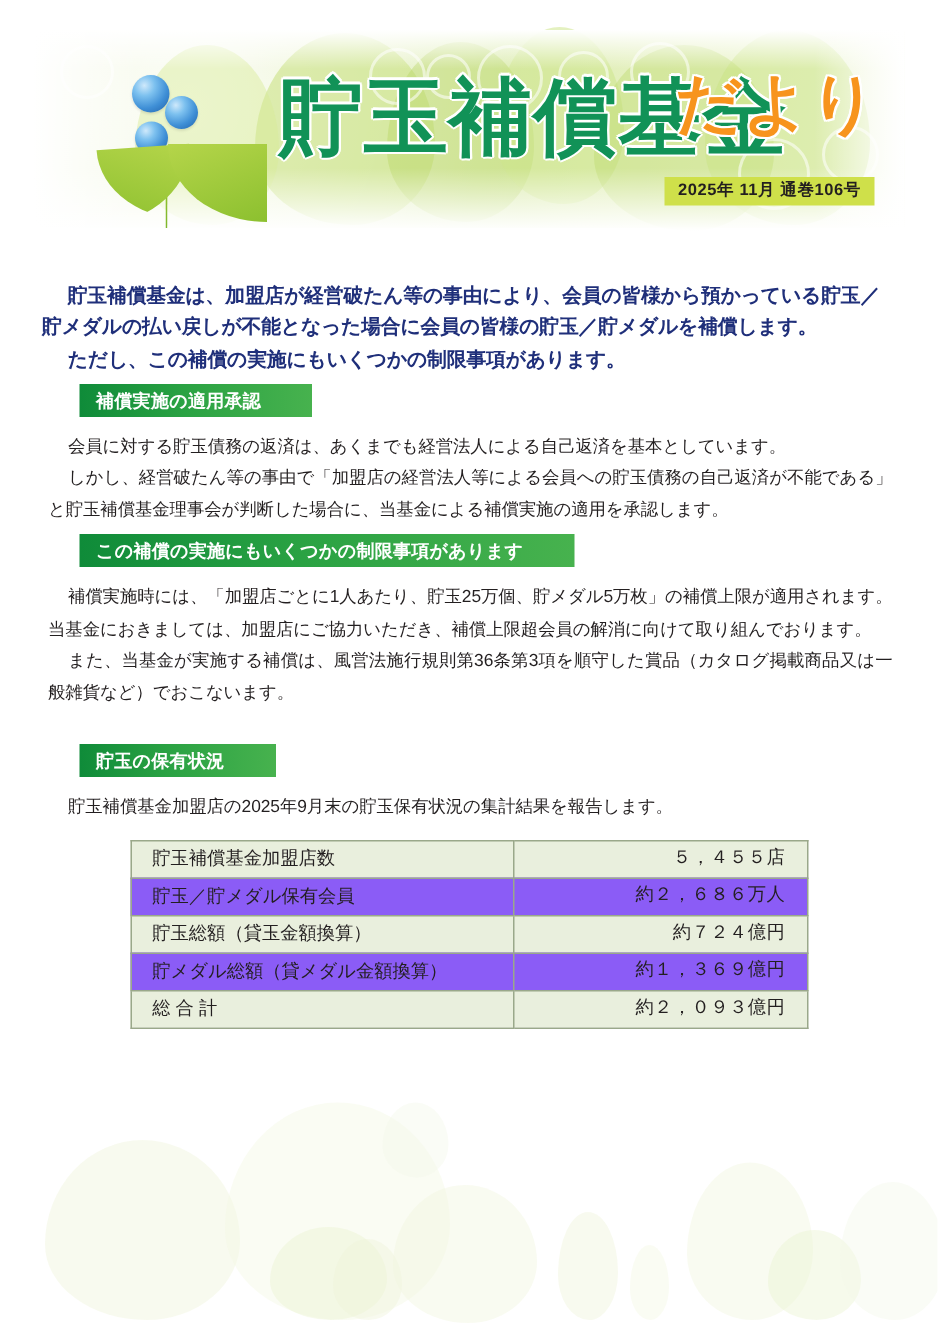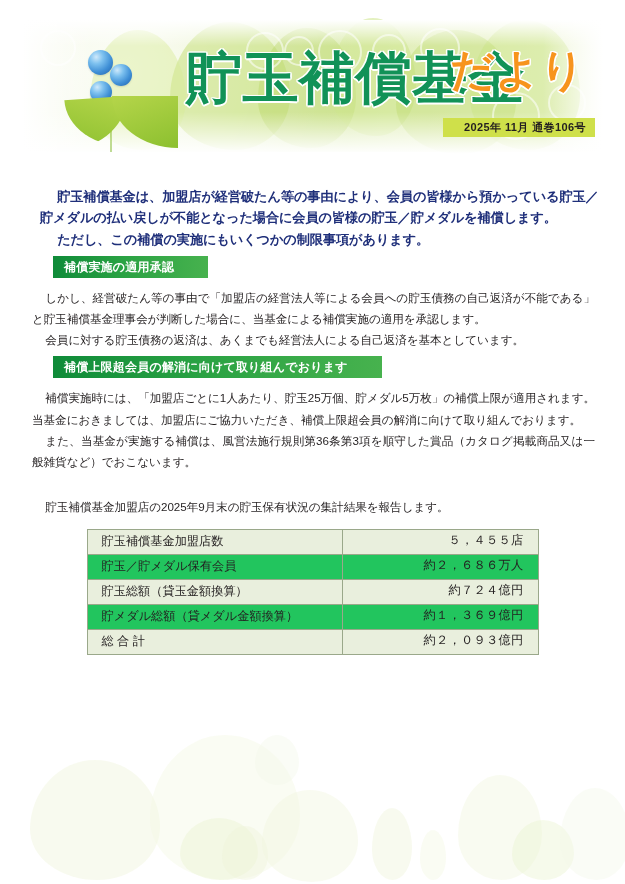--- a/index.html
+++ b/index.html
@@ -138,40 +138,40 @@
     text-shadow:
       1.5px 0 0 #ffffff, -1.5px 0 0 #ffffff,
       0 1.5px 0 #ffffff, 0 -1.5px 0 #ffffff,
       1.2px 1.2px 0 #ffffff, -1.2px 1.2px 0 #ffffff,
       1.2px -1.2px 0 #ffffff, -1.2px -1.2px 0 #ffffff;
   }
 
   .issue-badge {
     position: absolute;
     left: 443px; top: 118px;
-    padding: 3px 9px 4px 21px;
+    padding: 3px 9px 4px 9px;
     background: #cfe04a;
     color: #231f20;
     font-size: 11px;
     font-weight: bold;
     letter-spacing: 0.4px;
     white-space: nowrap;
     line-height: 1.1;
   }
 
   
   .content {
     position: absolute;
     left: 0; top: 172px;
     width: 625px;
     z-index: 3;
   }
 
   .intro {
-    margin: 14px 26px 0 40px;
+    margin: 14px 26px 0 28px;
     color: #1f2f7a;
     font-size: 13.2px;
     font-weight: bold;
     line-height: 1.62;
     letter-spacing: -0.1px;
   }
   .intro p { margin: 0; text-indent: 1.3em; }
 
   .section { margin-top: 6px; }
 
@@ -223,21 +223,21 @@
     text-align: left;
     padding-left: 14px;
   }
   table.holdings td.value {
     text-align: right;
     padding-right: 14px;
     letter-spacing: 0.3px;
     font-family: Liberation Mono, monospace;
   }
   table.holdings tr.shaded td { background: #e9efdd; }
-  table.holdings tr.plain td { background: #22c55e; }
+  table.holdings tr.plain td { background: #8b5cf6; }
 
 </style>
 </head>
 <body>
 
 <div class="page-bg">
   <div class="bot-blobs">
     <div class="blob" style="left:30px;  top:760px; width:130px; height:120px; background:#eef4d8;"></div>
     <div class="blob" style="left:150px; top:735px; width:150px; height:145px; background:#f2f7e2;"></div>
     <div class="blob" style="left:180px; top:818px; width:78px;  height:62px;  background:#eaf2cf;"></div>
@@ -293,34 +293,35 @@
 <div class="content">
 
   <div class="intro">
     <p>貯玉補償基金は、加盟店が経営破たん等の事由により、会員の皆様から預かっている貯玉／貯メダルの払い戻しが不能となった場合に会員の皆様の貯玉／貯メダルを補償します。</p>
     <p>ただし、この補償の実施にもいくつかの制限事項があります。</p>
   </div>
 
   <div class="section">
     <div class="sec-head">補償実施の適用承認</div>
     <div class="sec-body">
+      <p>会員に対する貯玉債務の返済は、あくまでも経営法人による自己返済を基本としています。</p>
       <p>しかし、経営破たん等の事由で「加盟店の経営法人等による会員への貯玉債務の自己返済が不能である」と貯玉補償基金理事会が判断した場合に、当基金による補償実施の適用を承認します。</p>
-      <p>会員に対する貯玉債務の返済は、あくまでも経営法人による自己返済を基本としています。</p>
     </div>
   </div>
 
   <div class="section">
-    <div class="sec-head">補償上限超会員の解消に向けて取り組んでおります</div>
+    <div class="sec-head">この補償の実施にもいくつかの制限事項があります</div>
     <div class="sec-body">
       <p>補償実施時には、「加盟店ごとに1人あたり、貯玉25万個、貯メダル5万枚」の補償上限が適用されます。当基金におきましては、加盟店にご協力いただき、補償上限超会員の解消に向けて取り組んでおります。</p>
       <p>また、当基金が実施する補償は、風営法施行規則第36条第3項を順守した賞品（カタログ掲載商品又は一般雑貨など）でおこないます。</p>
     </div>
   </div>
 
   <div class="section" style="margin-top:24px;">
+    <div class="sec-head">貯玉の保有状況</div>
     <div class="sec-body">
       <p>貯玉補償基金加盟店の2025年9月末の貯玉保有状況の集計結果を報告します。</p>
     </div>
 
     <div class="table-wrap">
       <table class="holdings">
         <tbody>
           <tr class="shaded">
             <td class="label">貯玉補償基金加盟店数</td>
             <td class="value">５，４５５店</td>

